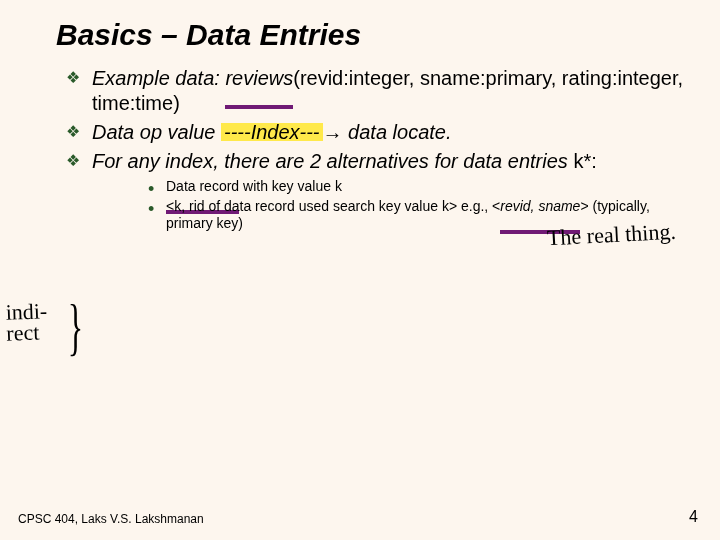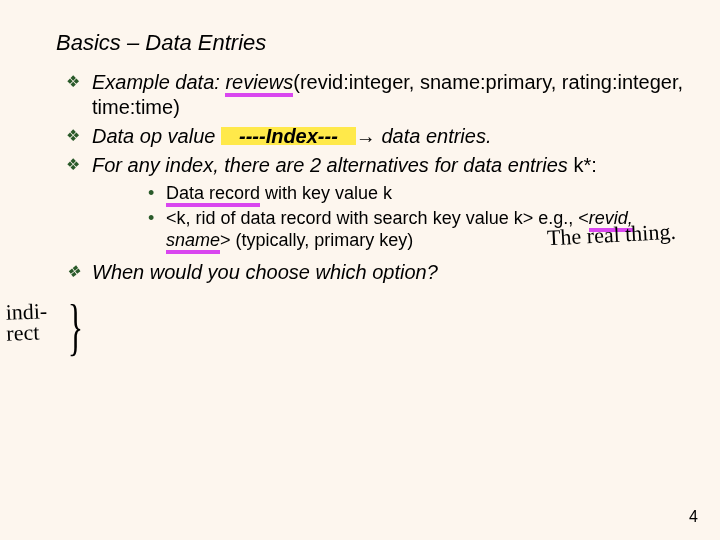--- a/index.html
+++ b/index.html
@@ -14,23 +14,23 @@
     overflow: hidden;
   }
   .slide {
     padding: 18px 36px 0 56px;
     box-sizing: border-box;
     width: 100%;
     height: 100%;
     position: relative;
   }
   .title {
-    font-size: 22px;
-    font-weight: normal;
-    margin: 12px 0 14px 0;
+    font-size: 30px;
+    font-weight: bold;
+    margin: 0 0 14px 0;
     font-style: italic;
   }
   ul.main {
     list-style: none;
     padding: 0 0 0 10px;
     margin: 0;
   }
   ul.main > li {
     position: relative;
     padding-left: 26px;
@@ -47,43 +47,42 @@
     font-size: 16px;
   }
   ul.sub {
     list-style: none;
     padding: 0 0 0 30px;
     margin: 4px 0 8px 26px;
   }
   ul.sub > li {
     position: relative;
     padding-left: 18px;
-    font-size: 18px;
+    font-size: 14px;
     line-height: 1.25;
     margin-bottom: 2px;
     font-family: Arial, Helvetica, sans-serif;
   }
   ul.sub > li::before {
     content: "\2022";
     position: absolute;
     left: 0;
     top: 0;
     color: #2a5a2a;
     font-size: 18px;
   }
   .italic { font-style: italic; }
   .bold { font-weight: normal; }
   .hl {
     background: linear-gradient(transparent 10%, #ffe94a 10%, #ffe94a 90%, transparent 90%);
-    padding: 0 18px;
-    font-weight: bold;
+    padding: 0 3px;
   }
   .hl-under {
-    border-bottom: 4px solid #d946ef;
-    padding-bottom: 0;
+    border-bottom: 4px solid #701a75;
+    padding-bottom: 16px;
   }
   .footer-left {
     position: absolute;
     left: 18px;
     bottom: 14px;
     font-family: Arial, Helvetica, sans-serif;
     font-size: 12px;
     color: #000;
   }
   .footer-right {
@@ -129,37 +128,37 @@
 <body>
 
 <div class="slide">
   <h1 class="title italic">Basics – Data Entries</h1>
 
   <ul class="main">
     <li>
       <span class="italic">Example data: </span><span class="italic hl-under">reviews</span><span>(revid:</span><span class="bold">integer</span><span>, sname:</span><span class="bold">primary</span><span>, rating:</span><span class="bold">integer</span><span>,  time:</span><span class="bold">time</span><span>)</span>
     </li>
     <li>
-      <span class="italic">Data op value </span><span class="italic hl">----Index---</span><span class="sans bold">→</span><span class="italic"> data entries.</span>
+      <span class="italic">Data op value </span><span class="italic hl">----Index---</span><span class="sans bold">→</span><span class="italic"> data locate.</span>
     </li>
     <li>
       <span class="italic">For any index, there are 2 alternatives for data entries </span><span class="bold">k*</span><span>:</span>
       <ul class="sub">
         <li>
           <span class="hl-under">Data record</span><span> with key value </span><span class="bold">k</span>
         </li>
         <li>
-          <span>&lt;</span><span class="bold">k</span><span>, rid of data record with search key value </span><span class="bold">k</span><span>&gt; e.g., &lt;</span><span class="italic hl-under">revid, sname</span><span>&gt; (typically, primary key)</span>
+          <span>&lt;</span><span class="bold">k</span><span>, rid of data record used search key value </span><span class="bold">k</span><span>&gt; e.g., &lt;</span><span class="italic hl-under">revid, sname</span><span>&gt; (typically, primary key)</span>
         </li>
       </ul>
     </li>
-    <li class="italic">When would you choose which option?</li>
   </ul>
 
   <div class="handwriting hw-real">The real thing.</div>
   <div class="handwriting hw-indirect">
     <span>indi-</span><br>
     <span>rect</span>
   </div>
   <div class="brace">}</div>
 
+  <div class="footer-left">CPSC 404, Laks V.S. Lakshmanan</div>
   <div class="footer-right">4</div>
 </div>
 
 </body></html>

